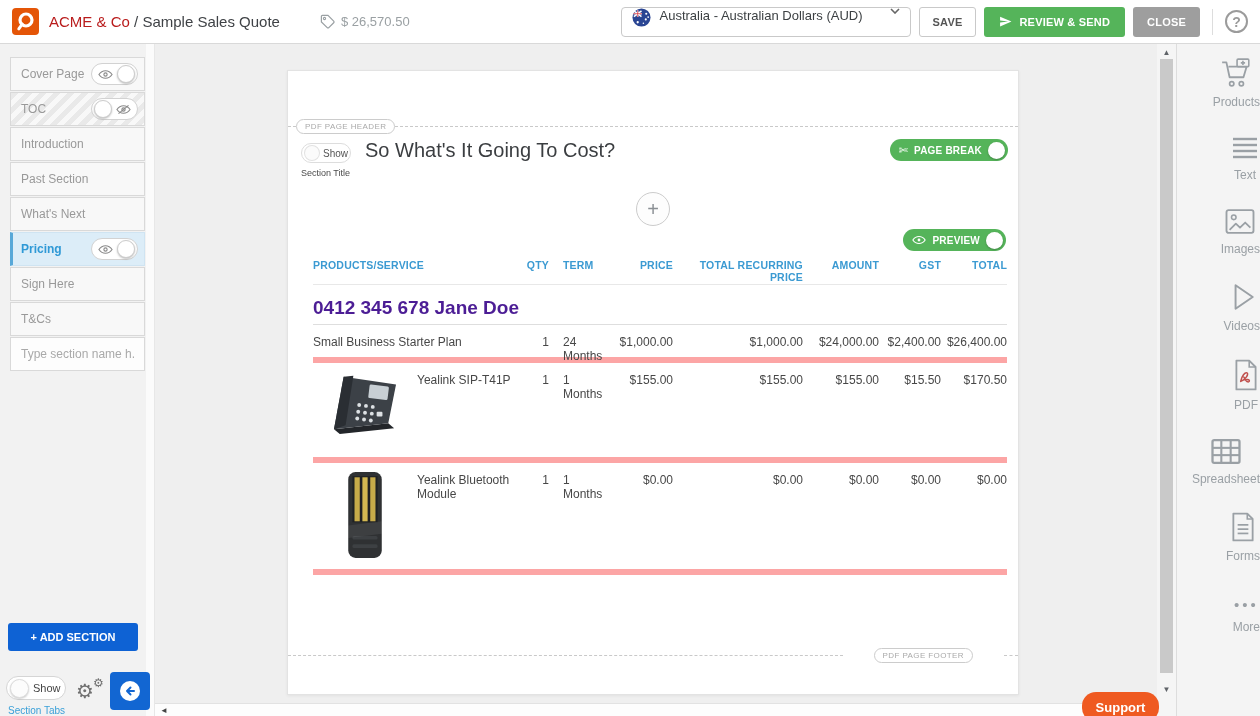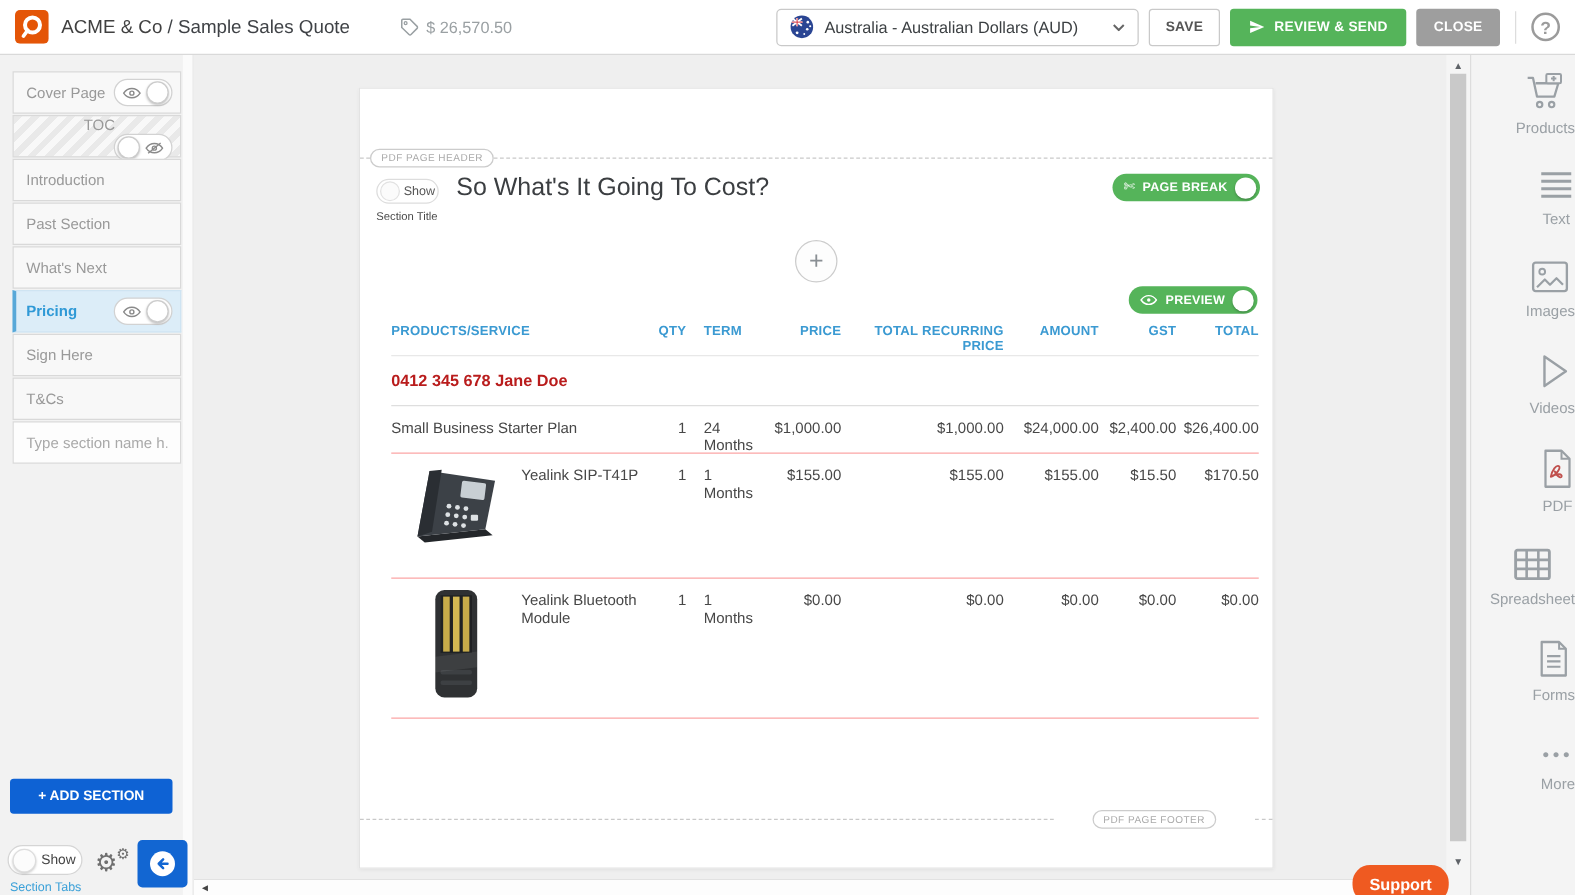--- a/index.html
+++ b/index.html
@@ -5,44 +5,44 @@
   * { margin:0; padding:0; box-sizing:border-box; }
   html,body { width:1260px; height:716px; overflow:hidden; background:#efefef;
     font-family:"Liberation Sans","DejaVu Sans",sans-serif; }
   .stage { position:relative; width:1260px; height:716px; }
 
   
   .topbar { position:absolute; top:0; left:0; right:0; height:44px; background:#fff;
     border-bottom:1px solid #d9d9d9; display:flex; align-items:center; padding:0 12px; z-index:40; }
   .logo { width:27px; height:27px; flex:0 0 auto; }
   .crumbs { margin-left:10px; font-size:15px; color:#3f4246; white-space:nowrap; }
-  .crumb-co { color:#404040; }
+  .crumb-co { color:#b91c1c; }
   .quote-badge { display:flex; align-items:center; margin-left:40px; color:#9aa0a3; font-size:13px; gap:6px; }
   .topbar-right { margin-left:auto; display:flex; align-items:center; gap:8px; }
-  .currency { display:flex; align-items:center; height:30px; border:1px solid #c9c9c9; border-radius:4px;
+  .currency { display:flex; align-items:flex-start; height:30px; border:1px solid #c9c9c9; border-radius:4px;
     background:#fff; padding:0 10px; gap:9px; cursor:pointer; }
   .currency-label { font-size:13px; color:#3c4043; margin-right:18px; }
   .btn { height:30px; border-radius:3px; font-size:11px; font-weight:bold; display:inline-flex;
     align-items:center; justify-content:center; cursor:pointer; letter-spacing:.2px; }
   .btn-save { background:#fff; border:1px solid #c9c9c9; color:#555; padding:0 13px; }
   .btn-review { background:#55b45a; border:none; color:#fff; padding:0 15px; gap:7px; }
   .btn-close { background:#9e9e9e; border:none; color:#fff; padding:0 14px; }
   .tb-divider { width:1px; height:26px; background:#ddd; margin:0 4px; }
   .help-btn { width:23px; height:23px; border:2px solid #9b9b9b; border-radius:50%; color:#9b9b9b;
     font-size:14px; font-weight:bold; display:flex; align-items:center; justify-content:center; cursor:pointer; }
 
   
   .left-sidebar { position:absolute; top:44px; left:0; width:146px; bottom:0; background:#f2f2f2; z-index:30; }
   .sidebar-gap { position:absolute; top:44px; left:146px; width:9px; bottom:0; background:#fbfbfb;
     border-right:1px solid #e7e7e7; z-index:29; }
   .section-list { padding:13px 0 0 10px; }
   .section-item { position:relative; width:135px; height:34px; margin-bottom:1px; background:#f8f8f8;
     border:1px solid #d9d9d9; color:#999; font-size:12px; display:flex; align-items:center;
     padding:0 6px 0 10px; cursor:pointer; }
-  .section-item.hatched { background:repeating-linear-gradient(135deg,#e9e9e9 0 5px,#f8f8f8 5px 10px);flex-direction:column; }
+  .section-item.hatched { background:repeating-linear-gradient(135deg,#e9e9e9 0 5px,#f8f8f8 5px 10px); }
   .section-item.selected { background:#dcedf8; border-color:#cfe4f2; border-left:3px solid #58a8d8;
     color:#2f99d6; font-weight:bold; padding-left:8px; }
   .vis-toggle { margin-left:auto; width:47px; height:22px; background:#fff; border:1px solid #d2d2d2;
     border-radius:12px; display:flex; align-items:center; padding:0 2px; cursor:pointer; flex:0 0 auto; }
   .vis-toggle .eye { color:#8a8a8a; display:flex; margin-left:4px; }
   .vis-toggle .knob { width:18px; height:18px; border-radius:50%; background:#fff; border:1px solid #ccc;
     box-shadow:0 1px 2px rgba(0,0,0,.25); margin-left:auto; }
   .vis-toggle.off .knob { margin-left:0; margin-right:auto; order:0; }
   .vis-toggle.off .eye { margin-left:auto; margin-right:4px; order:1; }
   .new-section-input { width:135px; height:34px; border:1px solid #d9d9d9; background:#fdfdfd;
@@ -97,22 +97,22 @@
   .plus-top { position:absolute; top:121px; left:50%; transform:translateX(-50%); }
   .preview-row { position:absolute; top:158px; right:12px; display:flex;justify-content:center; }
 
   .p-table { position:absolute; top:188px; left:25px; right:11px; }
   .t-grid { display:grid; grid-template-columns:1fr 34px 62px 62px 130px 76px 62px 66px; }
   .t-head { height:26px; border-bottom:1px solid #e8e8e8; align-items:start; }
   .t-head span { font-size:10.5px; font-weight:bold; color:#3b9ad2; letter-spacing:.2px; }
   .ta-r { text-align:right; } .ta-l { text-align:left; }
   .col-term { padding-left:14px; }
   .t-group { height:40px; border-bottom:1px solid #dedede; }
-  .t-group span { grid-column:1/-1; font-size:13px; font-weight:bold; color:#b91c1c; padding-top:12px; }
-  .t-row { border-bottom:1px solid #fca5a5; cursor:pointer; }
+  .t-group span { grid-column:1/-1; font-size:19px; font-weight:bold; color:#4c1d95; padding-top:12px; }
+  .t-row { border-bottom:6px solid #fca5a5; cursor:pointer; }
   .t-row .cell { font-size:12px; color:#474747; padding-top:10px; }
   .row-plain { height:38px; }
   .row-media { height:100px; }
   .row-media-tall { height:112px; }
   .prod-flex { display:flex; align-items:flex-start; padding-top:0 !important; }
   .img-box { width:104px; flex:0 0 auto; display:flex; justify-content:center; padding-top:8px; }
   .prod-name { padding-top:10px; font-size:12px; color:#474747; }
 
   
   .v-scrollbar { position:absolute; top:44px; left:1157px; width:19px; bottom:0; background:#f5f5f5; z-index:35; }

